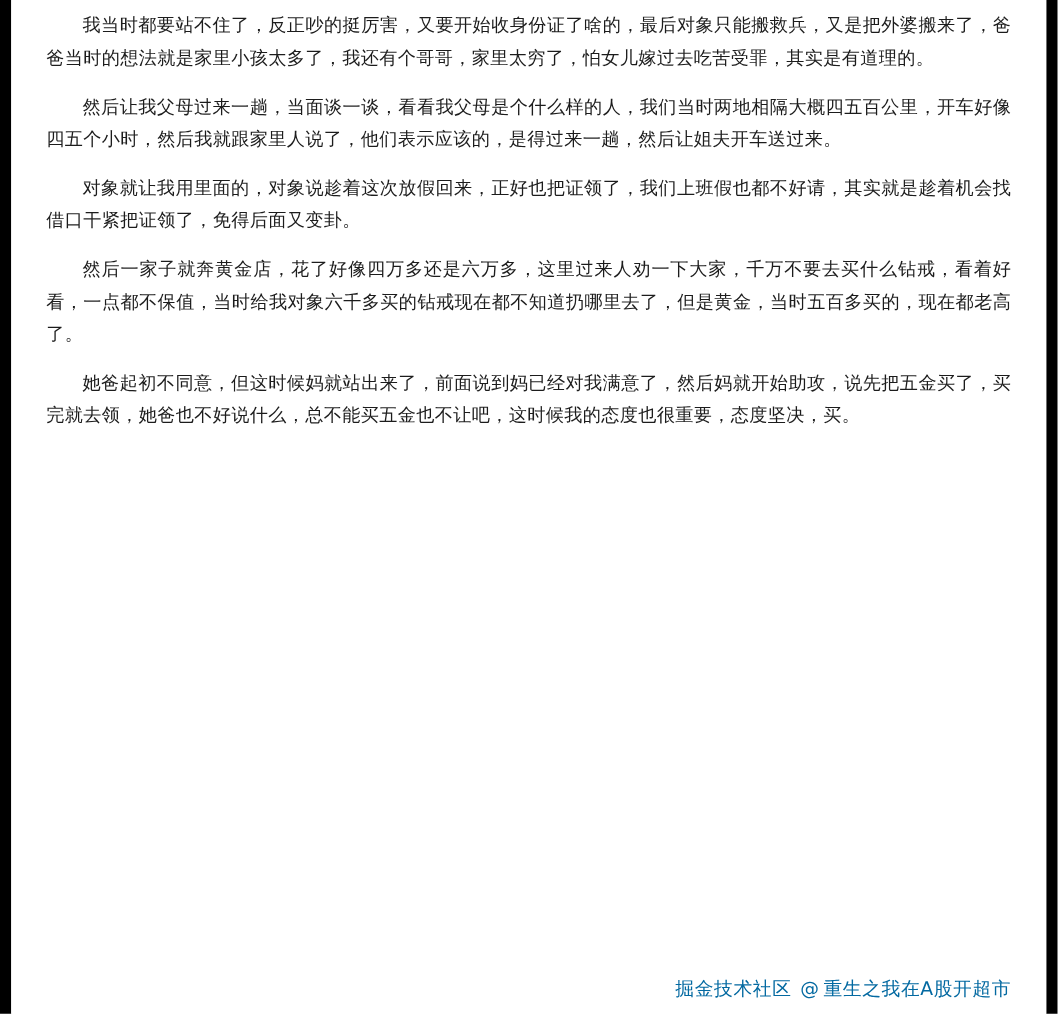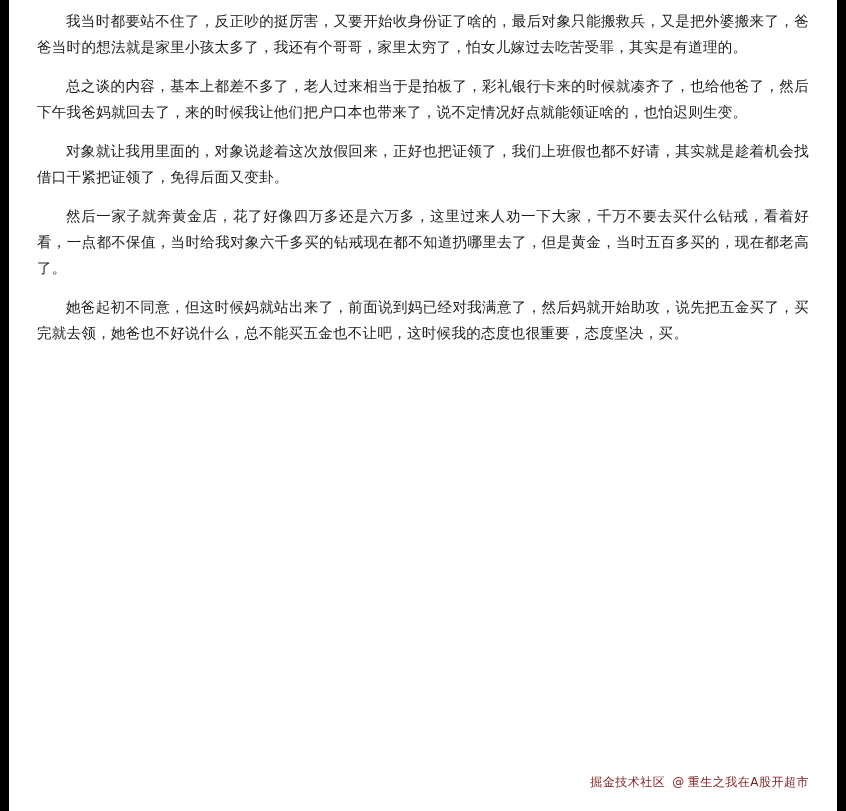--- a/index.html
+++ b/index.html
@@ -47,42 +47,42 @@
     line-height: 26px;
     text-align: justify;
     text-justify: inter-ideograph;
     text-indent: 2em;
     letter-spacing: 0.3px;
     color: #1c1c1c;
   }
   .footer {
     position: absolute;
     right: 28px;
-    bottom: 20px;
-    font-size: 12px;
-    color: #7f1d1d;
+    bottom: 10px;
+    font-size: 15px;
+    color: #0369a1;
     letter-spacing: 0.5px;
     white-space: nowrap;
   }
   .footer .brand {
     margin-right: 4px;
   }
   .footer .at {
     margin: 0 3px;
   }
 </style>
 </head>
 <body>
 
 <div class="edge-left"></div>
 <div class="edge-right"></div>
 
 <div class="article">
   <p class="para">我当时都要站不住了，反正吵的挺厉害，又要开始收身份证了啥的，最后对象只能搬救兵，又是把外婆搬来了，爸爸当时的想法就是家里小孩太多了，我还有个哥哥，家里太穷了，怕女儿嫁过去吃苦受罪，其实是有道理的。</p>
-  <p class="para">总之谈的内容，基本上都差不多了，老人过来相当于是拍板了，彩礼银行卡来的时候就凑齐了，也给他爸了，然后下午我爸妈就回去了，来的时候我让他们把户口本也带来了，说不定情况好点就能领证啥的，也怕迟则生变。</p>
+  <p class="para">然后让我父母过来一趟，当面谈一谈，看看我父母是个什么样的人，我们当时两地相隔大概四五百公里，开车好像四五个小时，然后我就跟家里人说了，他们表示应该的，是得过来一趟，然后让姐夫开车送过来。</p>
   <p class="para">对象就让我用里面的，对象说趁着这次放假回来，正好也把证领了，我们上班假也都不好请，其实就是趁着机会找借口干紧把证领了，免得后面又变卦。</p>
   <p class="para">然后一家子就奔黄金店，花了好像四万多还是六万多，这里过来人劝一下大家，千万不要去买什么钻戒，看着好看，一点都不保值，当时给我对象六千多买的钻戒现在都不知道扔哪里去了，但是黄金，当时五百多买的，现在都老高了。</p>
   <p class="para">她爸起初不同意，但这时候妈就站出来了，前面说到妈已经对我满意了，然后妈就开始助攻，说先把五金买了，买完就去领，她爸也不好说什么，总不能买五金也不让吧，这时候我的态度也很重要，态度坚决，买。</p>
 
   <div class="footer">
     <span class="brand">掘金技术社区</span><span class="at">@</span><span class="author">重生之我在A股开超市</span>
   </div>
 </div>
 
 </body></html>

